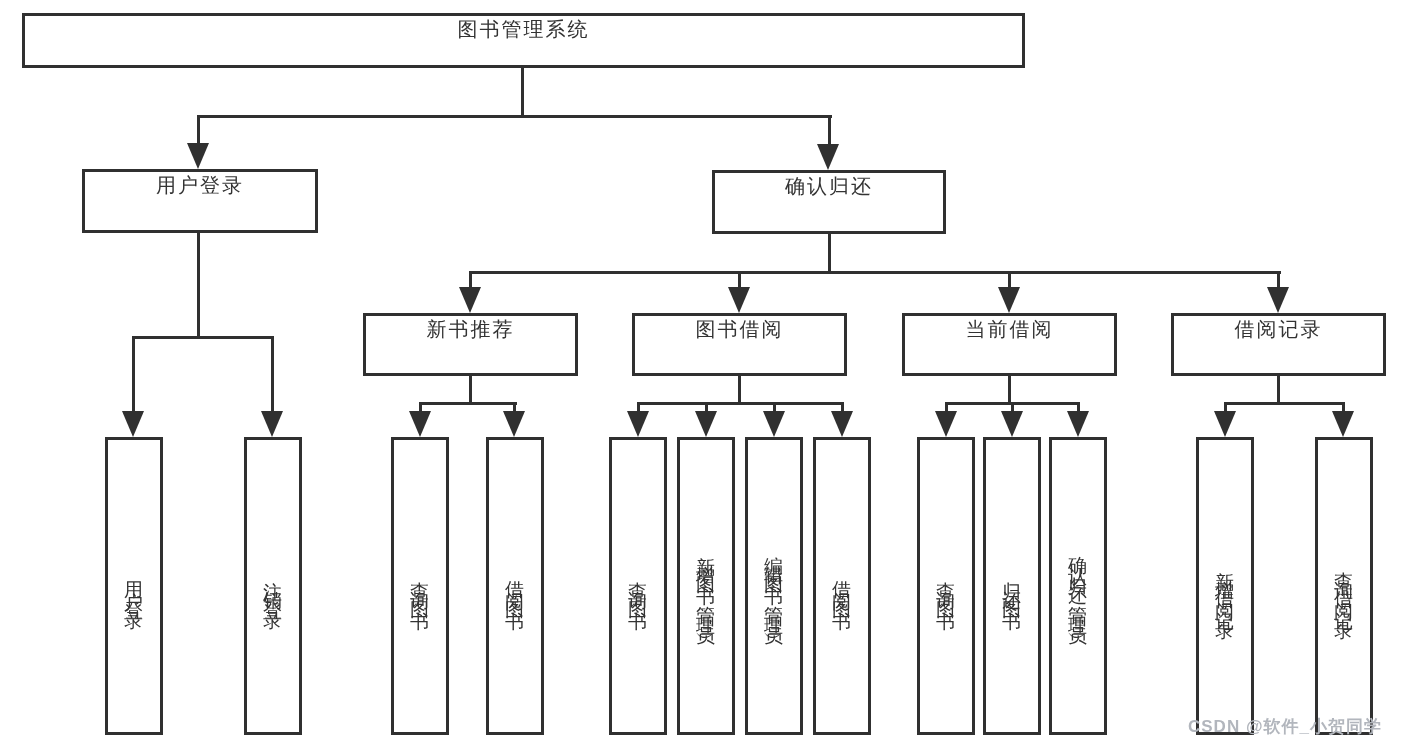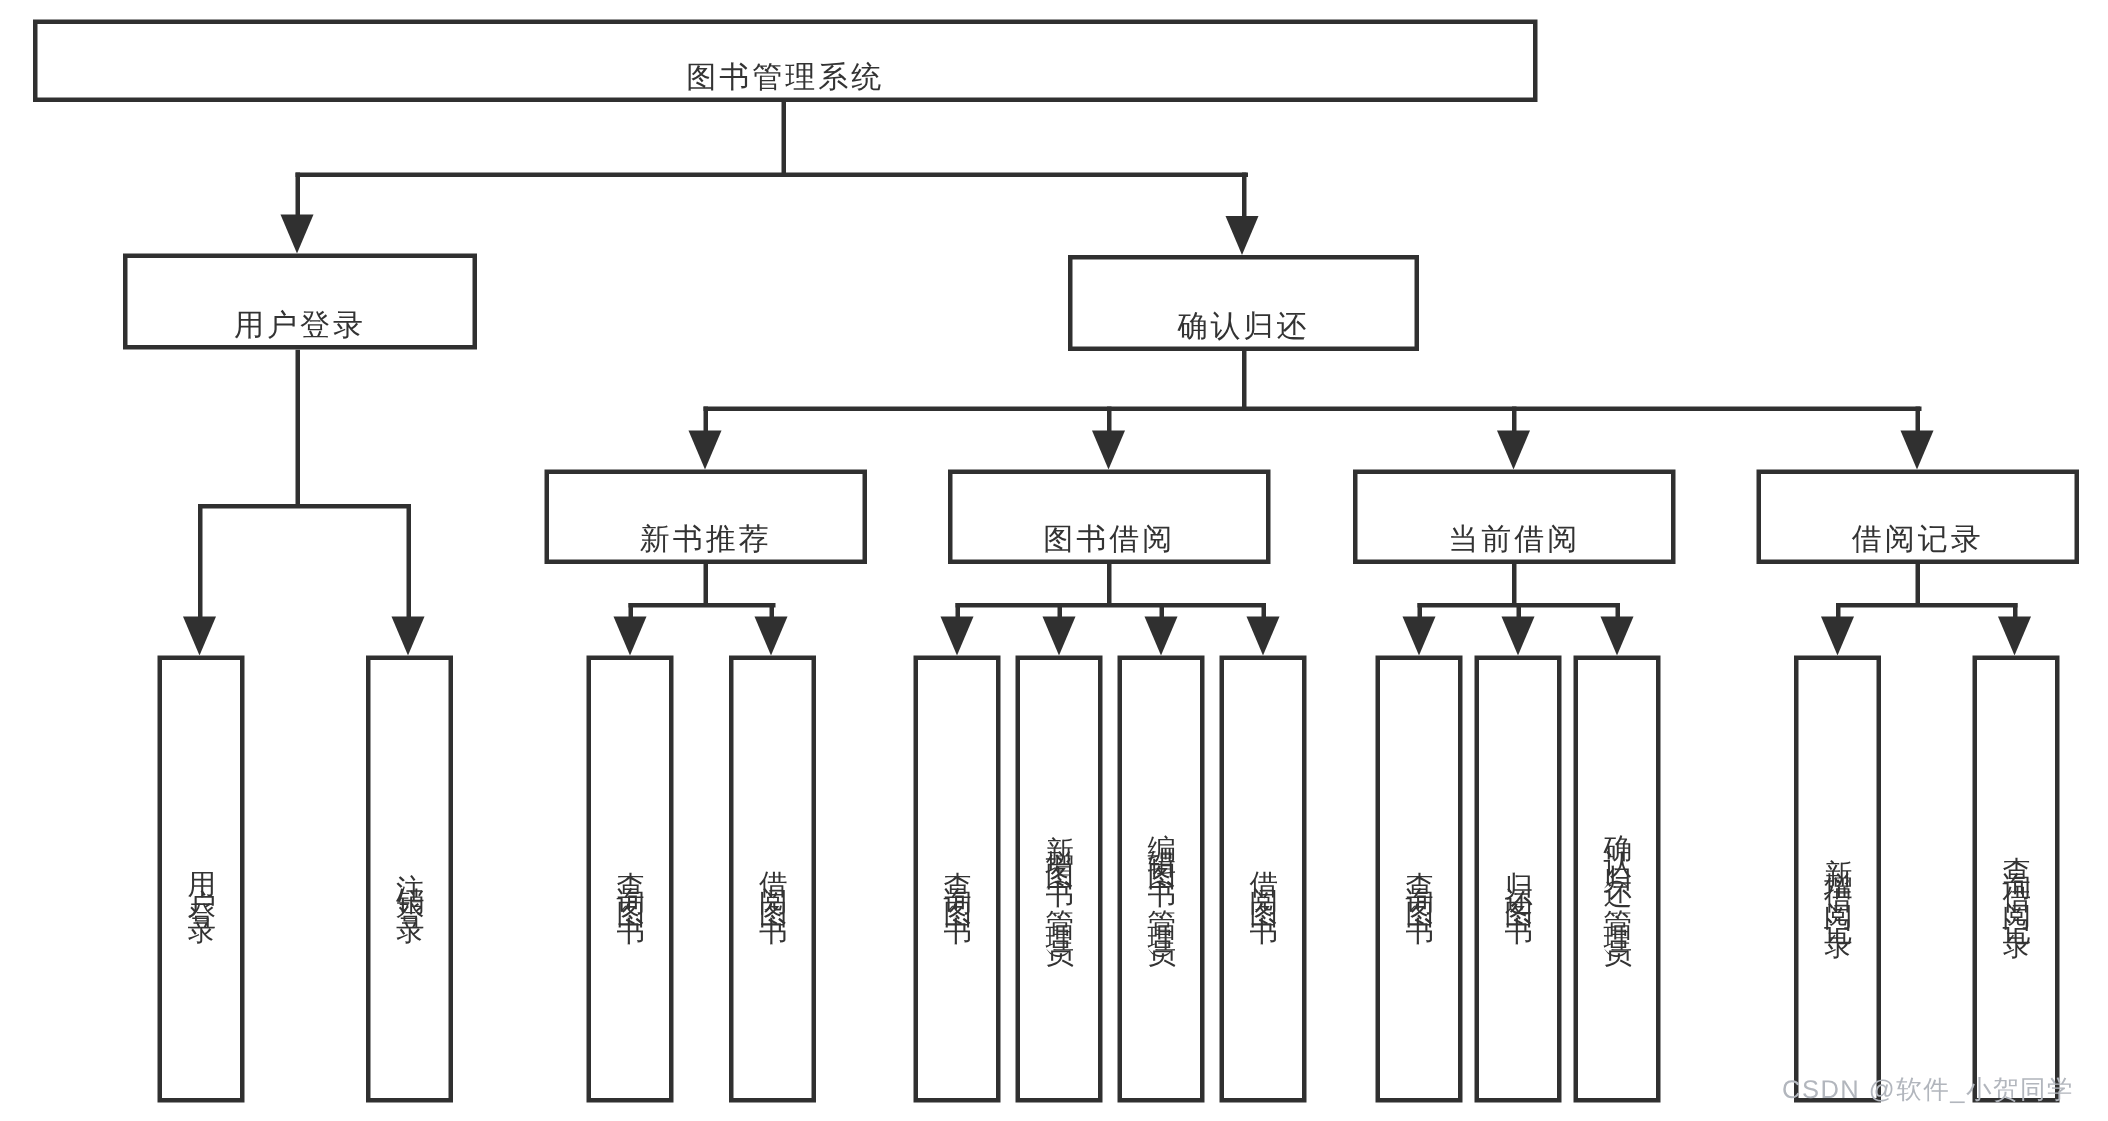--- a/index.html
+++ b/index.html
@@ -10,21 +10,21 @@
     background: #ffffff;
     font-family: "Liberation Sans", sans-serif;
     overflow: hidden;
   }
   .box {
     position: absolute;
     box-sizing: border-box;
     border: 3px solid #303030;
     background: #ffffff;
     display: flex;
-    align-items: flex-end;
+    align-items: flex-start;
     justify-content: center;
     color: #333333;
     font-size: 20px;
     letter-spacing: 2px;
     white-space: nowrap;
   }
   .vbox {
     position: absolute;
     box-sizing: border-box;
     border: 3px solid #303030;
@@ -50,20 +50,21 @@
     border-top: 26px solid #303030;
   }
   .watermark {
     position: absolute;
     left: 1188px; top: 715px;
     font-size: 17px;
     letter-spacing: 1px;
     color: #b2b6bd;
     z-index: 5;
     white-space: nowrap;
+    font-weight: bold;
   }
 </style>
 </head>
 <body>
 
 <div id="stage">
 
   <div class="vline" style="left:521px;top:66px;width:3px;height:51px;"></div>
   <div class="hline" style="left:197px;top:115px;width:635px;height:3px;"></div>
 

